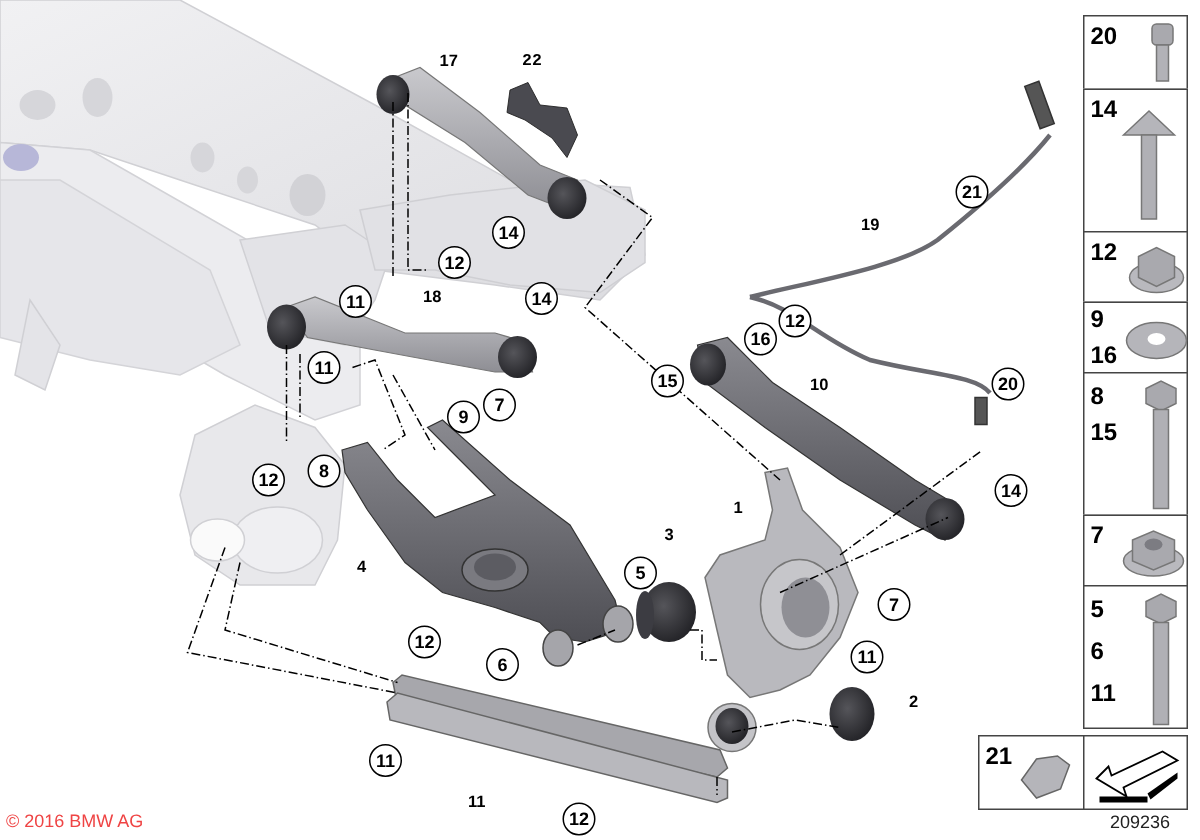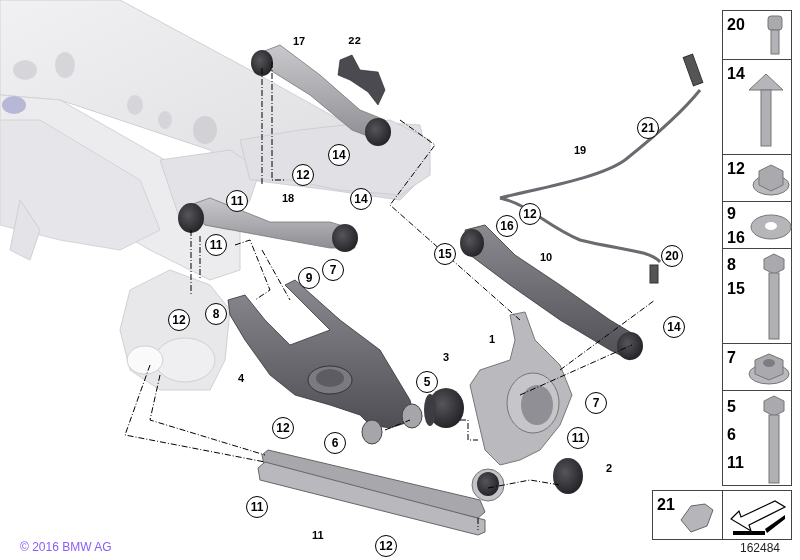--- a/index.html
+++ b/index.html
@@ -2,21 +2,21 @@
 <html><head>
 <meta charset="utf-8">
 <style>
   html, body { margin:0; padding:0; background:#ffffff; }
   body { width:800px; height:560px; position:relative; overflow:hidden; font-family:"Liberation Sans", sans-serif; }
   #diagram { position:absolute; left:0; top:0; width:800px; height:560px; }
   .callout-num { position:absolute; font-weight:bold; font-size:11px; color:#000; line-height:1; }
   .callout-circ { position:absolute; width:22px; height:22px; border:1.6px solid #000; border-radius:50%; background:#fff; font-weight:bold; font-size:12px; color:#000; display:flex; align-items:center; justify-content:center; box-sizing:border-box; }
   .legend-cell { position:absolute; border:1px solid #444; box-sizing:border-box; background:#fff; }
   .legend-label { position:absolute; font-weight:bold; font-size:16px; color:#000; line-height:1; }
-  #copyright { position:absolute; left:20px; top:540px; font-size:12px; color:#8b5cf6; }
+  #copyright { position:absolute; left:4px; top:540px; font-size:12px; color:#ef4444; }
   #diagram-id { position:absolute; left:740px; top:541px; font-size:12px; color:#222; }
 </style>
 </head>
 <body>
 
 <div id="diagram">
   <svg width="800" height="560" viewBox="0 0 800 560">
     <defs>
       <linearGradient id="sf" x1="0" y1="0" x2="1" y2="1">
         <stop offset="0" stop-color="#f1f1f3"></stop>
@@ -233,14 +233,14 @@
     <div class="legend-cell" style="left:722px;top:490px;width:70px;height:50px;">
       <svg width="66" height="46" style="position:absolute;left:2px;top:2px;">
           <path d="M6,26 L14,18 L16,24 L50,8 L60,14 L24,32 L26,38 Z" fill="#fff" stroke="#000" stroke-width="1.2"></path>
           <path d="M8,38 L40,38 L40,42 L8,42 Z" fill="#000"></path>
           <path d="M40,36 L60,22 L60,26 L42,40 Z" fill="#000"></path>
         </svg>
     </div>
   </div>
 
   <div id="copyright">© 2016 BMW AG</div>
-  <div id="diagram-id">162484</div>
+  <div id="diagram-id">209236</div>
 </div>
 
 </body></html>

